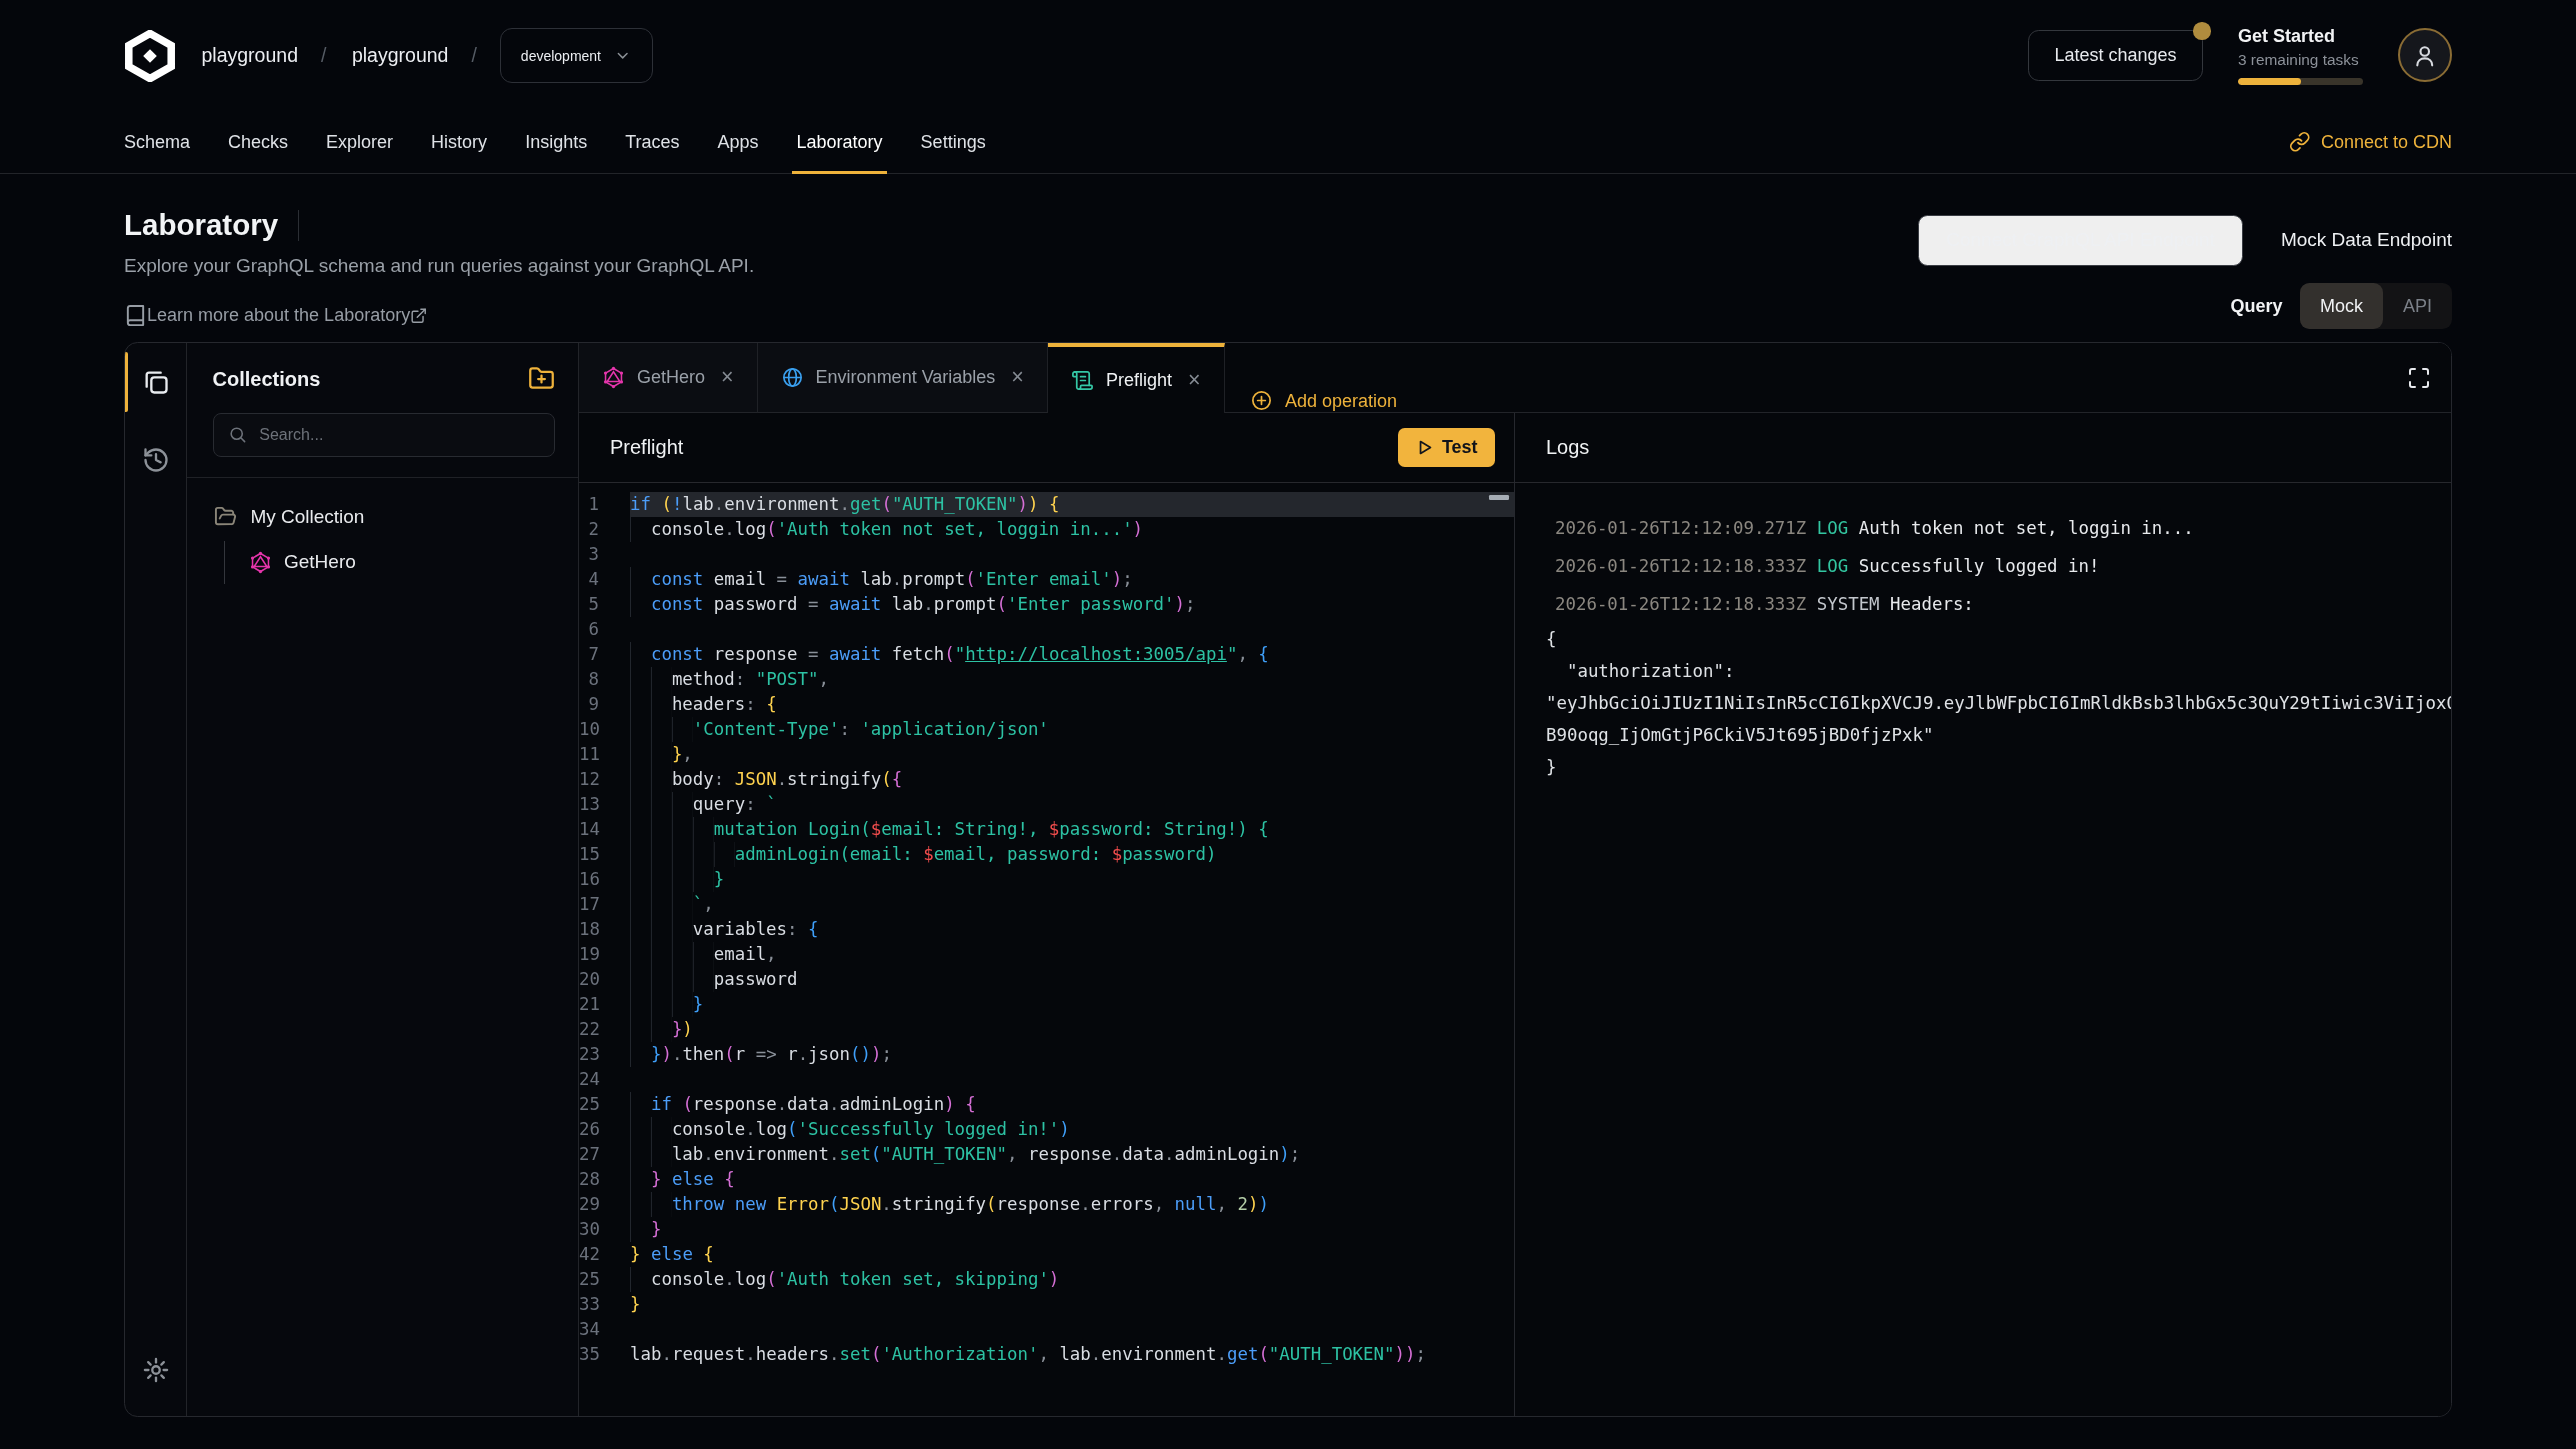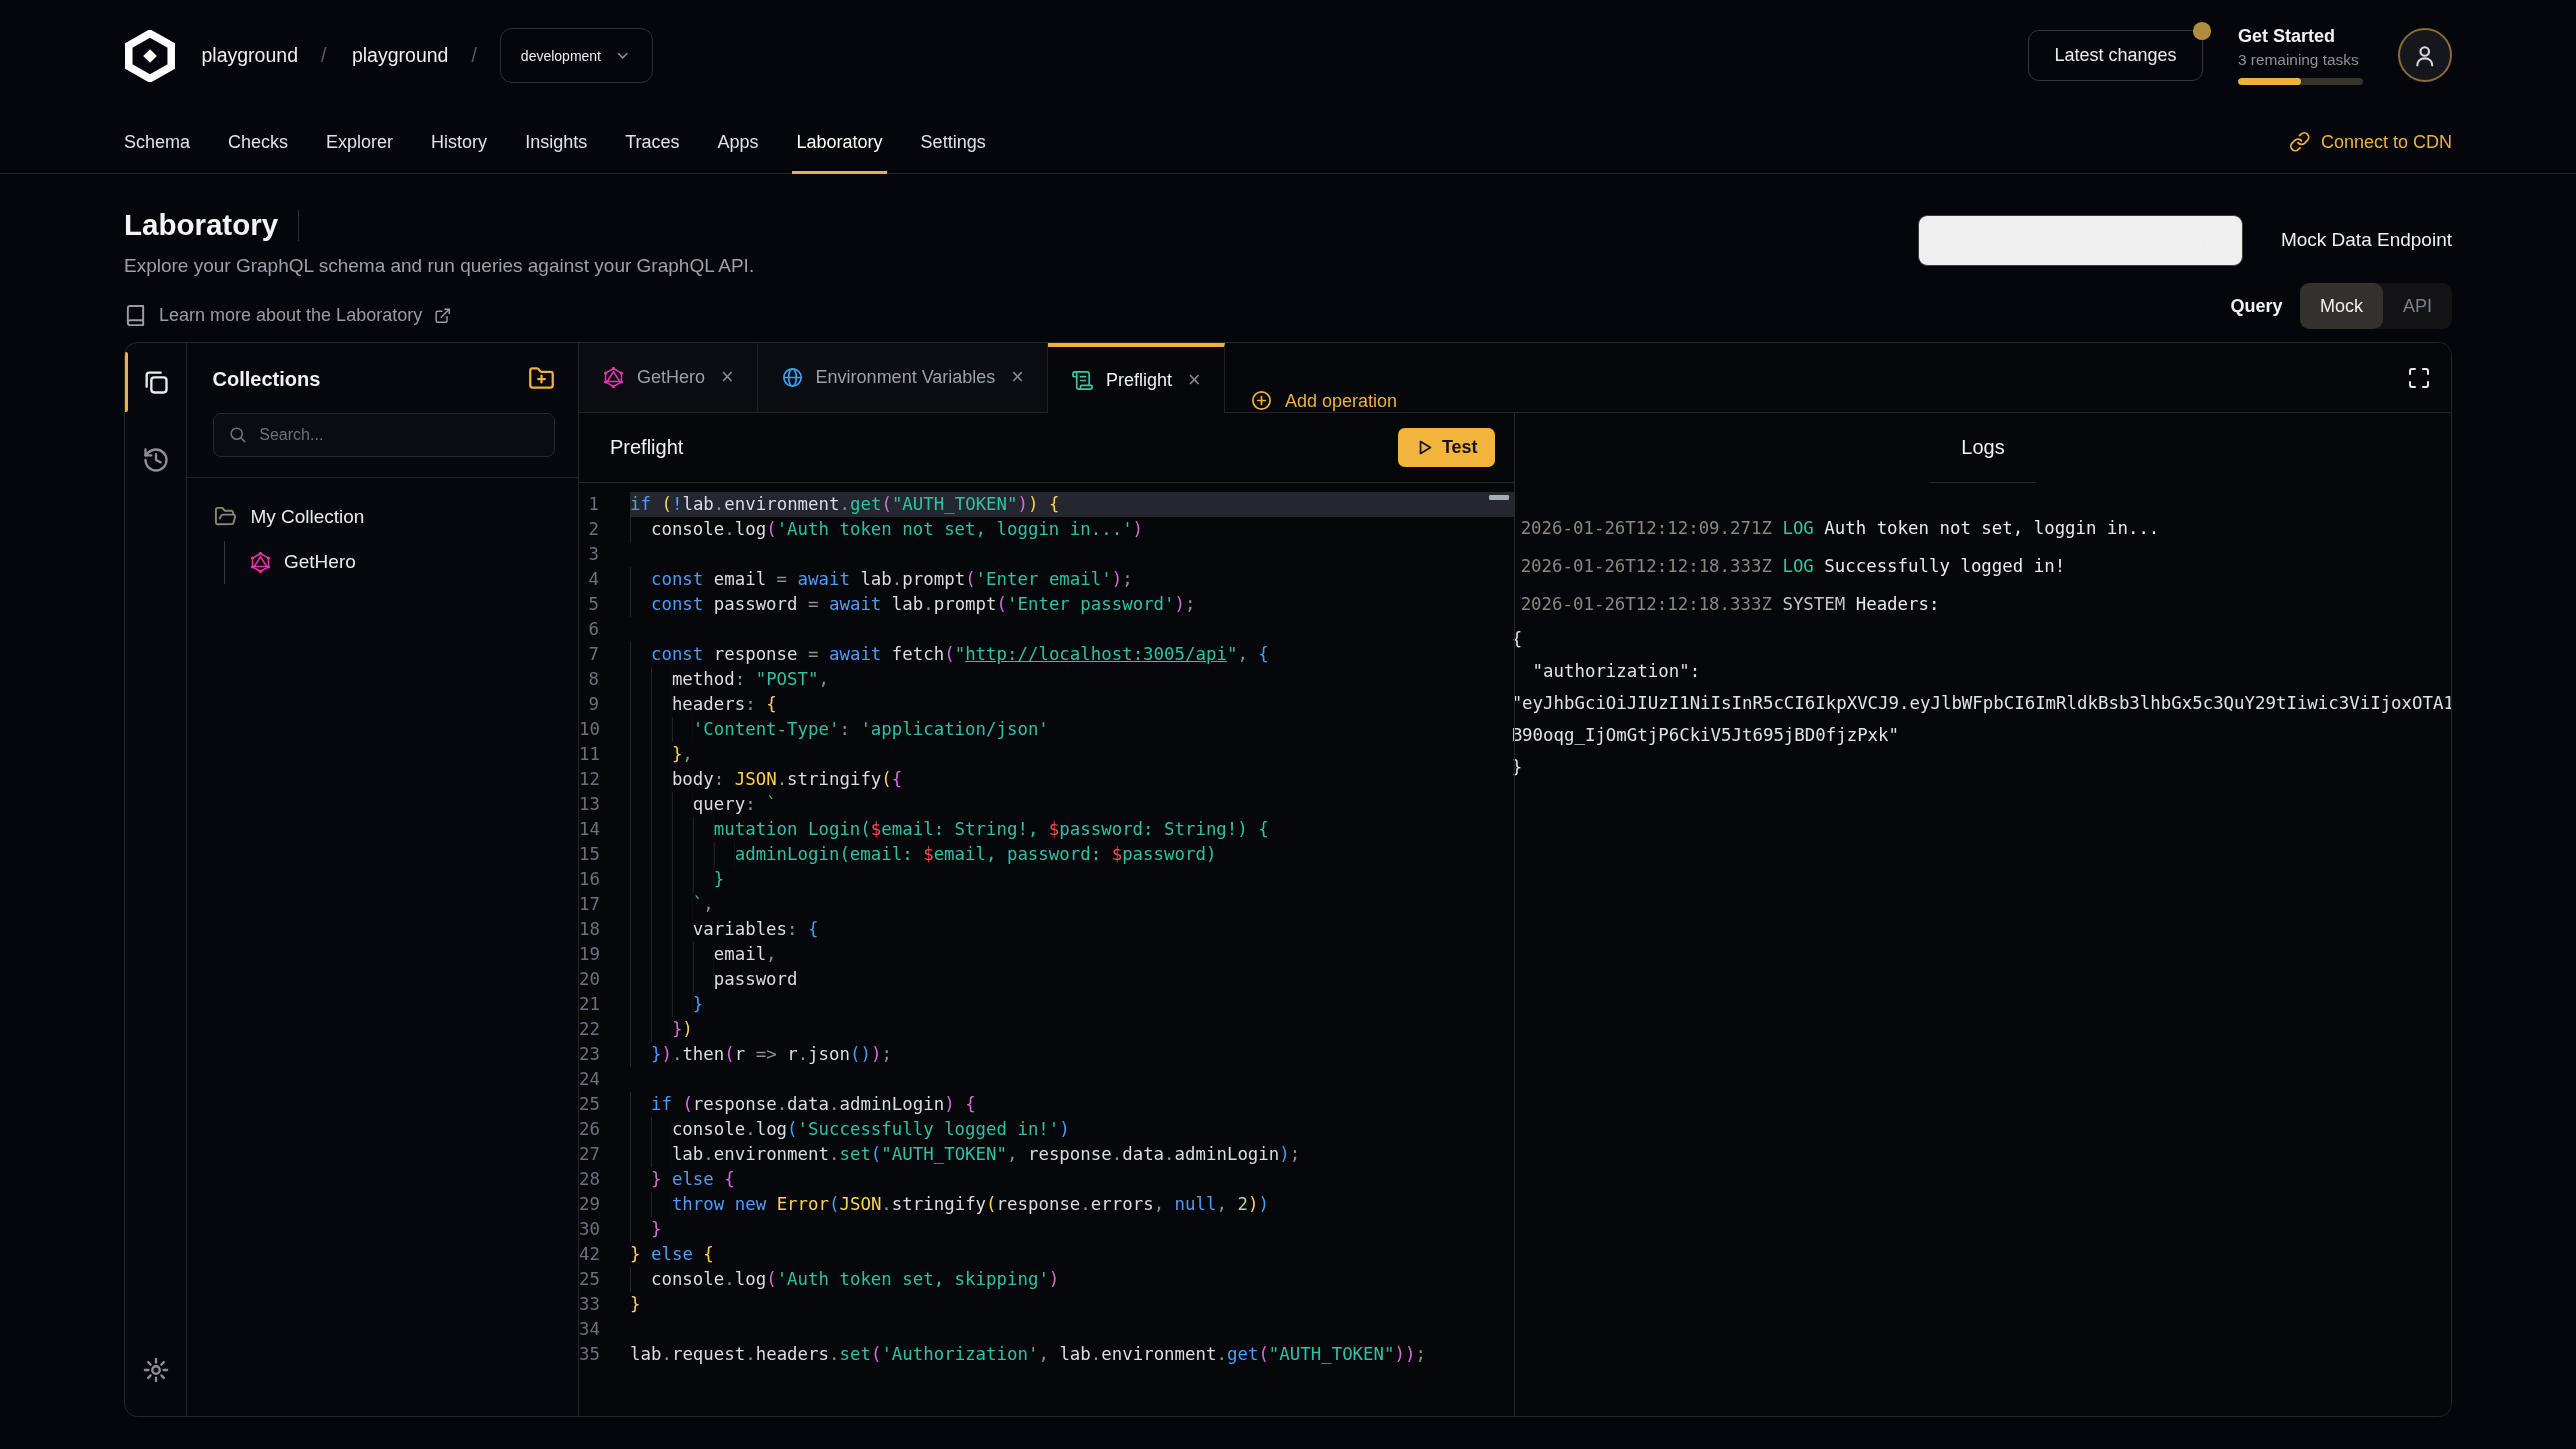--- a/index.html
+++ b/index.html
@@ -35,21 +35,21 @@
   
   .lab-head { padding:34px 124px 0; display:flex; justify-content:space-between; align-items:flex-start; }
   .lab-title-row { display:flex; align-items:center; gap:20px; }
   .lab-title { font-size:29.5px; font-weight:600; color:#f2f4f6; }
   .vdiv { width:1.3px; height:31px; background:#2b2e34; }
   .mode-toggle { background:#191b20; border-radius:17.4px; padding:4.7px; display:flex; align-items:center; }
   .mode-opt { padding:0 20px; height:43px; display:flex; align-items:center; font-size:18px; color:#8d929a; cursor:pointer; }
   .mode-opt.active { background:#0a0c10; border:1.3px solid #303338; border-radius:13.4px; color:#f2f3f5; gap:10.7px; }
   .mode-dot { width:12px; height:12px; border-radius:50%; background:#efb33c; }
   .lab-desc { margin-top:13.4px; font-size:19px; color:#9aa0a8; }
-  .learn-more { margin-top:27px; display:flex; align-items:center; gap:12px; font-size:18px; color:#979da5; cursor:pointer; }
+  .learn-more { margin-top:27px; display:flex; align-items:center; font-size:18px; color:#979da5; cursor:pointer; }
   .learn-more svg { color:#979da5; }
   .lab-right { display:flex; flex-direction:column; align-items:flex-end; gap:17.4px; margin-top:6.7px; }
   .endpoint-row { display:flex; align-items:center; gap:38px; }
   .connect-ep-btn { border:1.3px solid #3a3d44; border-radius:9.4px; height:51px; padding:0 27px; display:flex; align-items:center; font-size:19px; color:#eef0f3; cursor:pointer; }
   .mock-ep { font-size:19px; color:#eef0f3; cursor:pointer; }
   .query-row { display:flex; align-items:center; gap:17.4px; }
   .query-label { font-size:18px; font-weight:700; color:#f2f3f5; }
   .seg { background:#131315; border-radius:9.4px; display:flex; height:46px; align-items:stretch; }
   .seg-opt { padding:0 20px; display:flex; align-items:center; font-size:18px; color:#7b8088; cursor:pointer; }
   .seg-opt.active { background:#33302d; border-radius:9.4px; color:#f0f1f3; }
@@ -102,21 +102,21 @@
   .ln { width:51px; flex:none; text-align:right; padding-right:31px; color:#6b717c; }
   .lc { flex:1 1 auto; min-width:0; white-space:pre; }
   .code-line.cur .lc { background:#24272d; }
   .ind { display:inline-block; height:100%; vertical-align:top; background-image:linear-gradient(to right,#22262d 1.3px,transparent 1.3px); background-size:2ch 100%; background-repeat:repeat-x; }
   .tk-k { color:#4c9df8; } .tk-s { color:#2dc2a4; } .tk-p { color:#8a9099; }
   .tk-w { color:#d9dde3; } .tk-y { color:#ffd34f; } .tk-m { color:#d56fd5; }
   .tk-b { color:#3f9ff9; } .tk-d { color:#ef4c4c; } .tk-n { color:#b5cea8; }
   .tk-u { color:#2dc2a4; text-decoration:underline; }
   .minimap-dash { position:absolute; right:5.4px; top:82px; width:20px; height:5.4px; background:#a6adb5; border-radius:1.3px; }
 
-  .logs { flex:1; display:flex; flex-direction:column; min-width:0;align-items:center; }
+  .logs { flex:1; display:flex; flex-direction:column; min-width:0; }
   .logs-head { height:70px; flex:none; display:flex; align-items:center; padding:0 31px; border-bottom:1.3px solid #27282d; font-size:20px; font-weight:500; color:#f0f2f4; }
   .log-body { flex:1; padding:25.5px 0 0 31px; font-family:"DejaVu Sans Mono", monospace; font-size:17.4px; overflow:hidden; }
   .log-entry { height:38px; line-height:38px; white-space:pre; overflow:hidden;margin-left:9px; }
   .log-ts { color:#8b8780; } .lv-LOG { color:#33c6a1; } .lv-SYSTEM { color:#c3c7cd; }
   .log-msg { color:#e8eaed; }
   .log-raw { height:32px; line-height:32px; color:#dfe2e6; white-space:pre; overflow:hidden; }
 </style>
 </head>
 <body>
 

